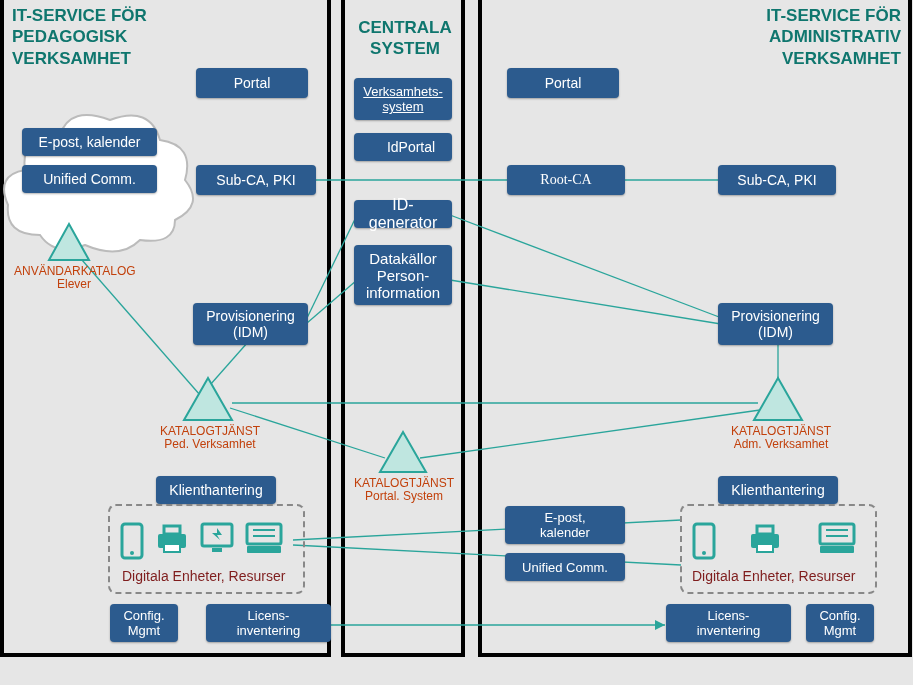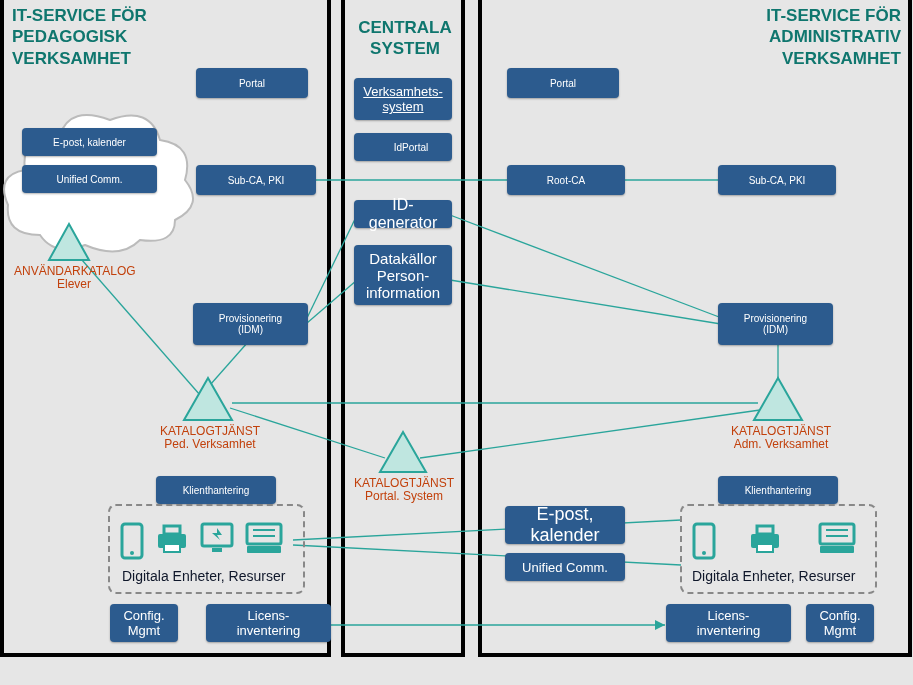--- a/index.html
+++ b/index.html
@@ -16,21 +16,21 @@
     position: absolute;
     font-size: 17px;
     font-weight: bold;
     color: #0f766e;
     line-height: 1.25;
   }
   .box {
     position: absolute;
     background: #2c5b8e;
     color: #fff;
-    font-size: 10px;
+    font-size: 14px;
     display: flex;
     align-items: center;
     justify-content: center;
     text-align: center;
     border-radius: 4px;
     padding: 4px 8px;
     box-sizing: border-box;
     box-shadow: 0 1px 2px rgba(0,0,0,.3);
   }
   .tri-label {
@@ -42,21 +42,21 @@
   }
   .dashed {
     position: absolute;
     border: 2px dashed #888;
     border-radius: 8px;
     box-sizing: border-box;
   }
   .dev-label {
     position: absolute;
     font-size: 14px;
-    color: #0f172a;
+    color: #7f1d1d;
     font-weight: 500;
   }
   svg.lines {
     position: absolute;
     top: 0; left: 0;
     width: 913px; height: 685px;
     pointer-events: none;
   }
   svg.lines line {
     stroke: #2aa59b;
@@ -142,25 +142,25 @@
 <div class="box" style="left:156px;top:476px;width:120px;height:28px;">Klienthantering</div>
 <div class="box" style="left:110px;top:604px;width:68px;height:38px;white-space:pre-line;font-size:13px;">Config.<br>Mgmt</div>
 <div class="box" style="left:206px;top:604px;width:125px;height:38px;white-space:pre-line;font-size:13px;">Licens-<br>inventering</div>
 
 <div class="box" style="left:354px;top:78px;width:98px;height:42px;white-space:pre-line;font-size:13px;text-decoration:underline;">Verksamhets-<br>system</div>
 <div class="box" style="left:354px;top:133px;width:98px;height:28px;padding-left:24px;">IdPortal</div>
 <div class="box" style="left:354px;top:200px;width:98px;height:28px;font-size:16px;">ID-generator</div>
 <div class="box" style="left:354px;top:245px;width:98px;height:60px;white-space:pre-line;font-size:15px;">Datakällor<br>Person-<br>information</div>
 
 <div class="box" style="left:507px;top:68px;width:112px;height:30px;">Portal</div>
-<div class="box" style="left:507px;top:165px;width:118px;height:30px;">Root-CA</div>
+<div class="box" style="left:507px;top:165px;width:118px;height:30px;font-family:Liberation Serif, serif;">Root-CA</div>
 <div class="box" style="left:718px;top:165px;width:118px;height:30px;">Sub-CA, PKI</div>
 <div class="box" style="left:718px;top:303px;width:115px;height:42px;white-space:pre-line;">Provisionering<br>(IDM)</div>
 <div class="box" style="left:718px;top:476px;width:120px;height:28px;">Klienthantering</div>
-<div class="box" style="left:505px;top:506px;width:120px;height:38px;white-space:pre-line;font-size:18px;">E-post,<br>kalender</div>
+<div class="box" style="left:505px;top:506px;width:120px;height:38px;white-space:pre-line;font-size:13px;">E-post,<br>kalender</div>
 <div class="box" style="left:505px;top:553px;width:120px;height:28px;font-size:13px;">Unified Comm.</div>
 <div class="box" style="left:666px;top:604px;width:125px;height:38px;white-space:pre-line;font-size:13px;">Licens-<br>inventering</div>
 <div class="box" style="left:806px;top:604px;width:68px;height:38px;white-space:pre-line;font-size:13px;">Config.<br>Mgmt</div>
 
 <svg style="position:absolute;left:47px;top:222px;" width="44" height="40">
   <polygon points="22,2 42,38 2,38" fill="#bfe6e0" stroke="#2aa59b" stroke-width="2"></polygon>
 </svg>
 <div class="tri-label" style="left:14px;top:265px;width:120px;">
   <span>ANVÄNDARKATALOG</span><br><span>Elever</span>
 </div>

